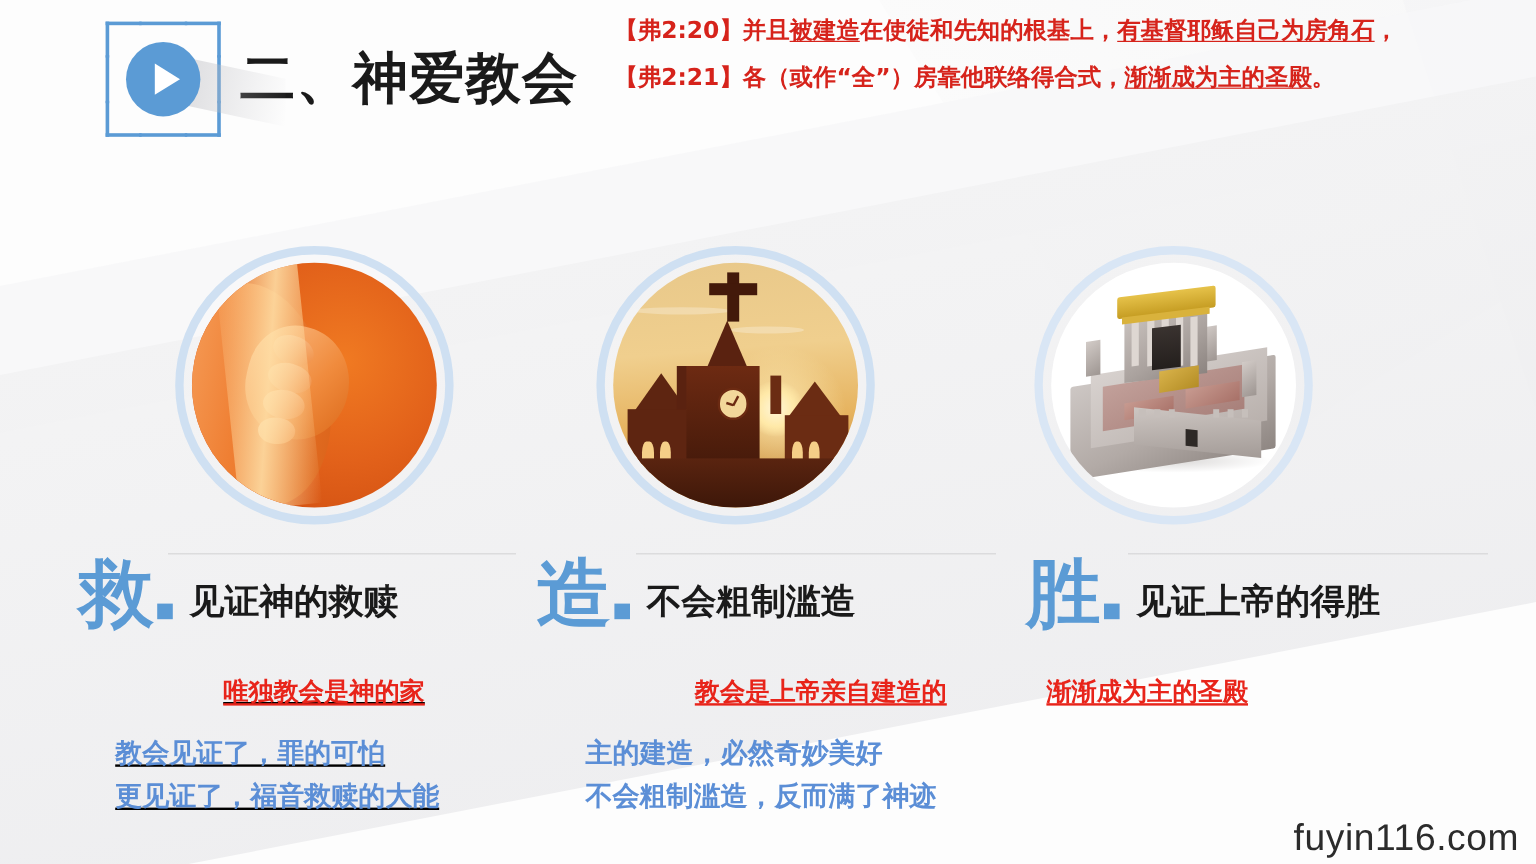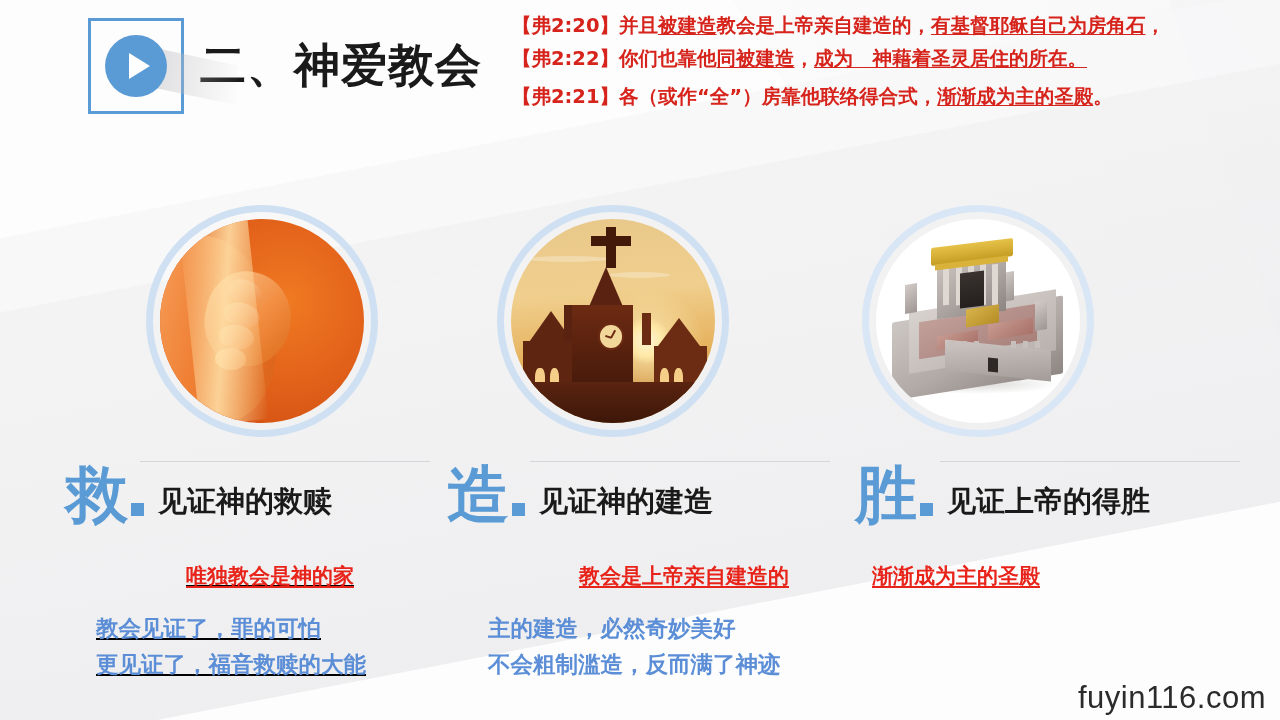--- a/index.html
+++ b/index.html
@@ -209,22 +209,21 @@
         <span class="br-right-mid"></span>
       <div class="play-circle">
         <div class="play-tri"></div>
       </div>
     </div>
     <div class="play-shadow"></div>
     <div id="title-text">二、神爱教会</div>
   </div>
 
   <div id="scripture">
-    <p><span>【弗2:20】</span><span>并且</span><span class="u">被建造</span><span>教会是上帝亲自建造的，</span><span class="u">有基督耶稣自己为房角石</span><span>，</span></p>
-    <p><span>【弗2:22】</span><span>你们也靠他</span><span class="u">同被建造</span><span>，</span><span class="u">成为　神藉着圣灵居住的所在。</span></p>
+    <p><span>【弗2:20】</span><span>并且</span><span class="u">被建造</span><span>在使徒和先知的根基上，</span><span class="u">有基督耶稣自己为房角石</span><span>，</span></p>
     <p class="verse-gap"><span>【弗2:21】</span><span>各（或作“全”）房靠他联络得合式，</span><span class="u">渐渐成为主的圣殿</span><span>。</span></p>
   </div>
 
   <div class="circle-wrap c1">
     <div class="photo p1">
       <div class="hand-a"></div>
         <div class="hand-b"></div>
       <div class="f1"></div>
         <div class="f2"></div>
         <div class="f3"></div>
@@ -299,21 +298,21 @@
   <div class="divider d1"></div>
   <div class="divider d2"></div>
   <div class="divider d3"></div>
 
   <div class="head h1">
     <div class="big-char"><span>救</span><span class="blue-dot"></span></div>
     <div class="sub-head">见证神的救赎</div>
   </div>
   <div class="head h2">
     <div class="big-char"><span>造</span><span class="blue-dot"></span></div>
-    <div class="sub-head">见证神的建造</div>
+    <div class="sub-head">不会粗制滥造</div>
   </div>
   <div class="head h3">
     <div class="big-char"><span>胜</span><span class="blue-dot"></span></div>
     <div class="sub-head">见证上帝的得胜</div>
   </div>
 
   <div class="col-text ct1">
     <div class="red-head">唯独教会是神的家</div>
     <div class="blue-line">教会见证了，罪的可怕</div>
     <div class="blue-line">更见证了，福音救赎的大能</div>

